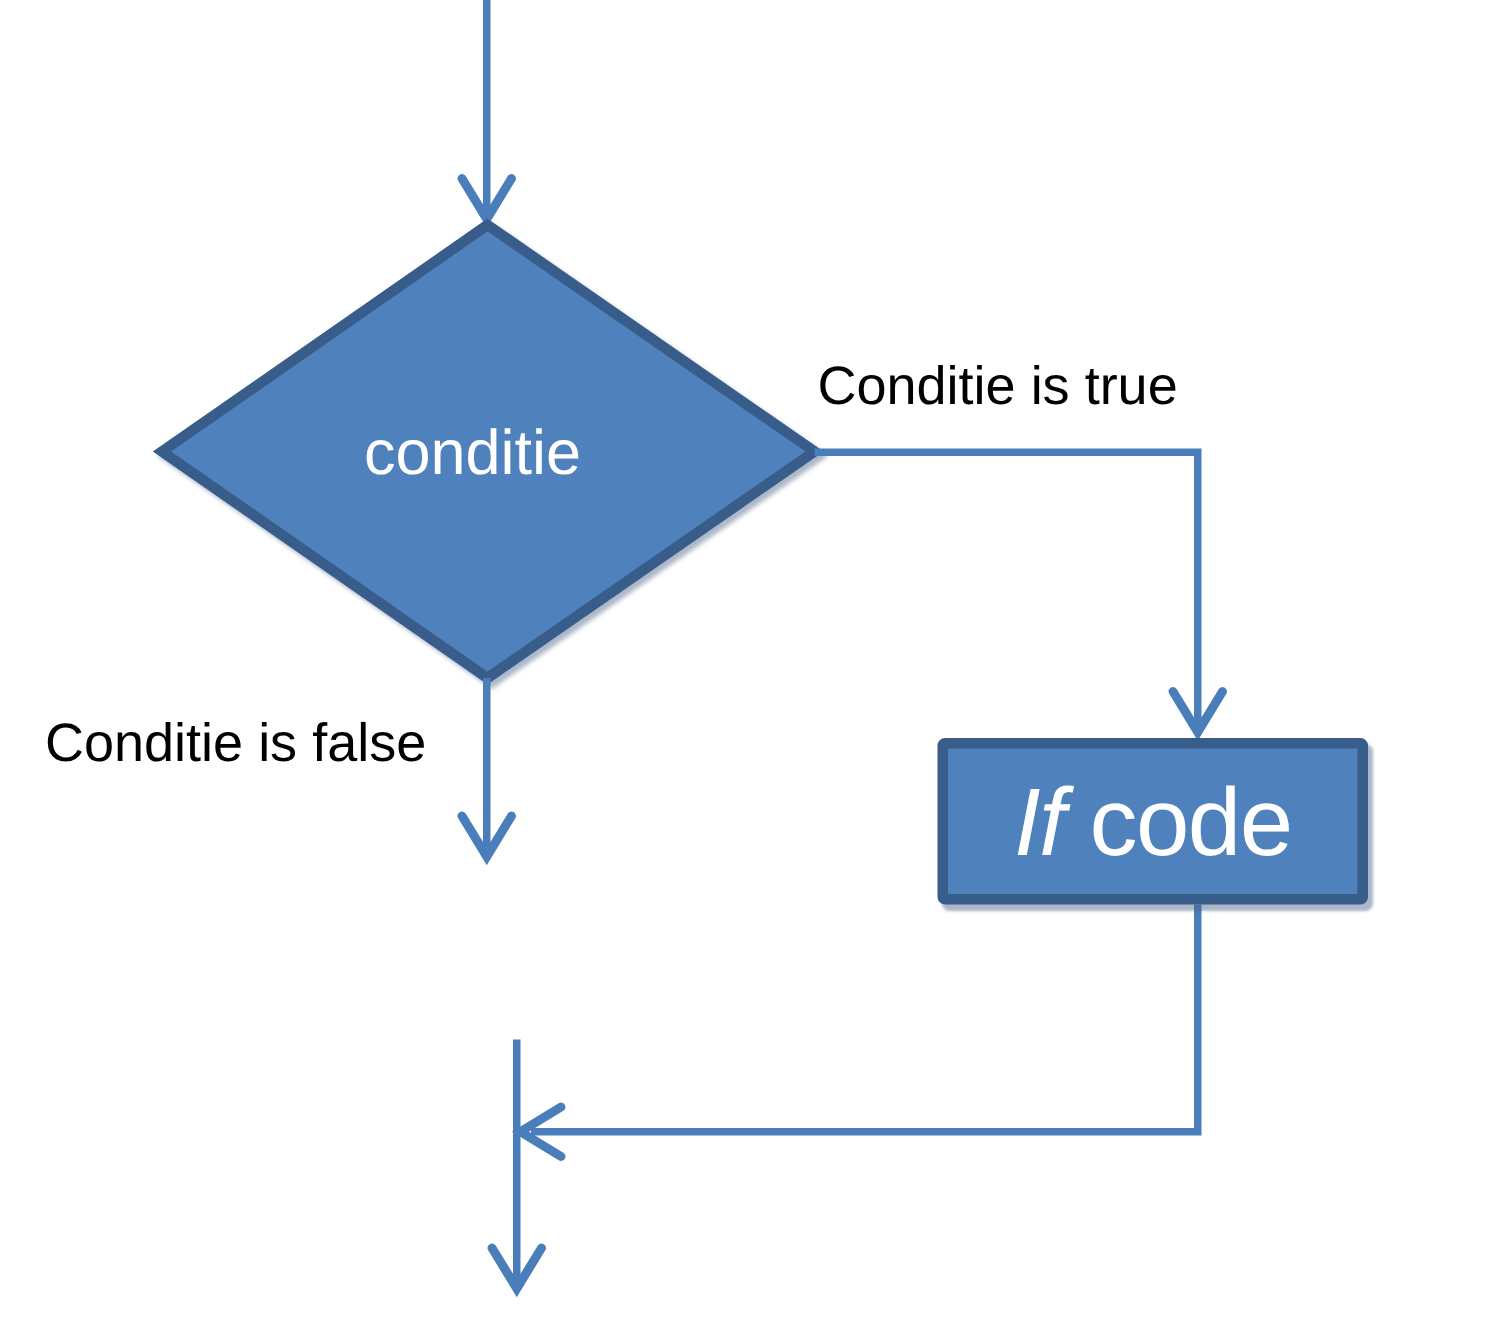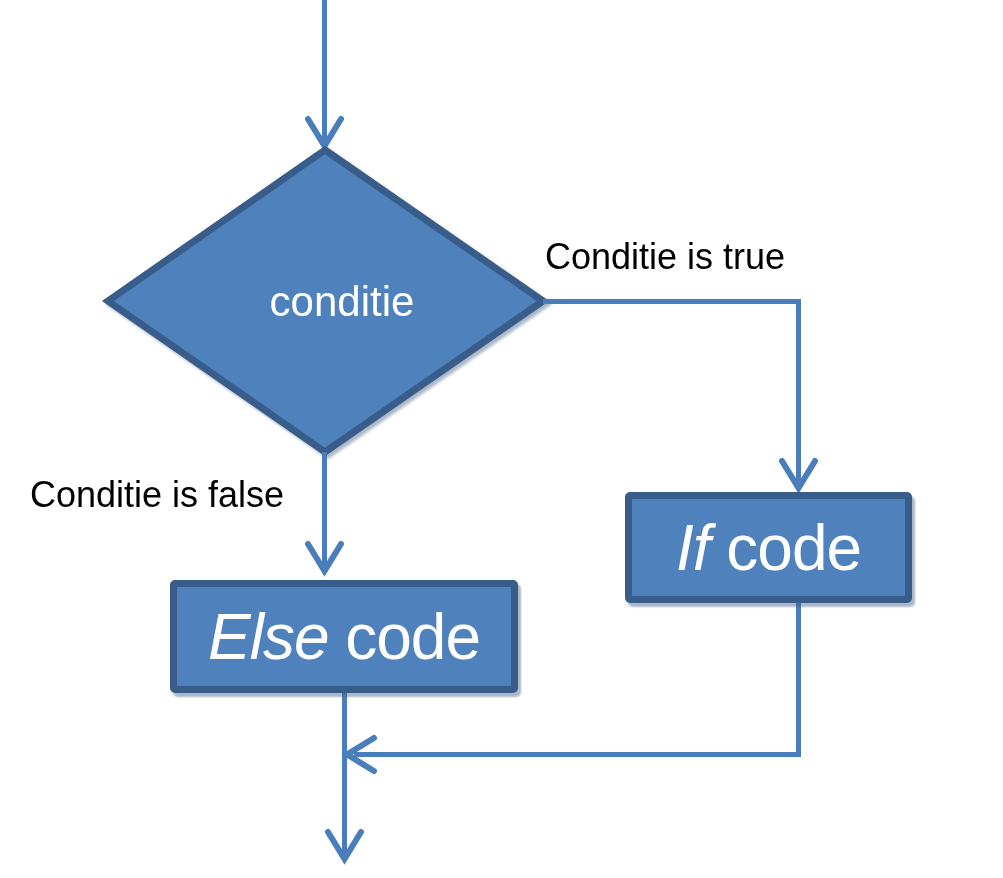--- a/index.html
+++ b/index.html
@@ -55,21 +55,21 @@
   .box-label{
     color:var(--node-text);
     font-size:64px;
     line-height:1;
     white-space:pre;
     letter-spacing:-1px;
   }
   .box-label em{font-style:italic;}
   .decision-label{
     position:absolute;
-    left:222px;top:281px;width:240px;
+    left:195px;top:281px;width:240px;
     text-align:center;
     color:var(--node-text);
     font-size:42px;
     line-height:42px;
   }
   .edge-label{
     position:absolute;
     color:var(--edge-label-text);
     font-size:36px;
     line-height:42px;
@@ -105,17 +105,14 @@
 
   <div class="decision-label">conditie</div>
 
   <div class="edge-label edge-label-true">Conditie is true</div>
   <div class="edge-label edge-label-false">Conditie is false</div>
 
   <div class="box box-if">
     <span class="box-label"><em>If</em><span> code</span></span>
   </div>
 
-  <div class="box box-else">
-    <span class="box-label"><em>Else</em><span> code</span></span>
-  </div>
 
 </div>
 
 </body></html>

